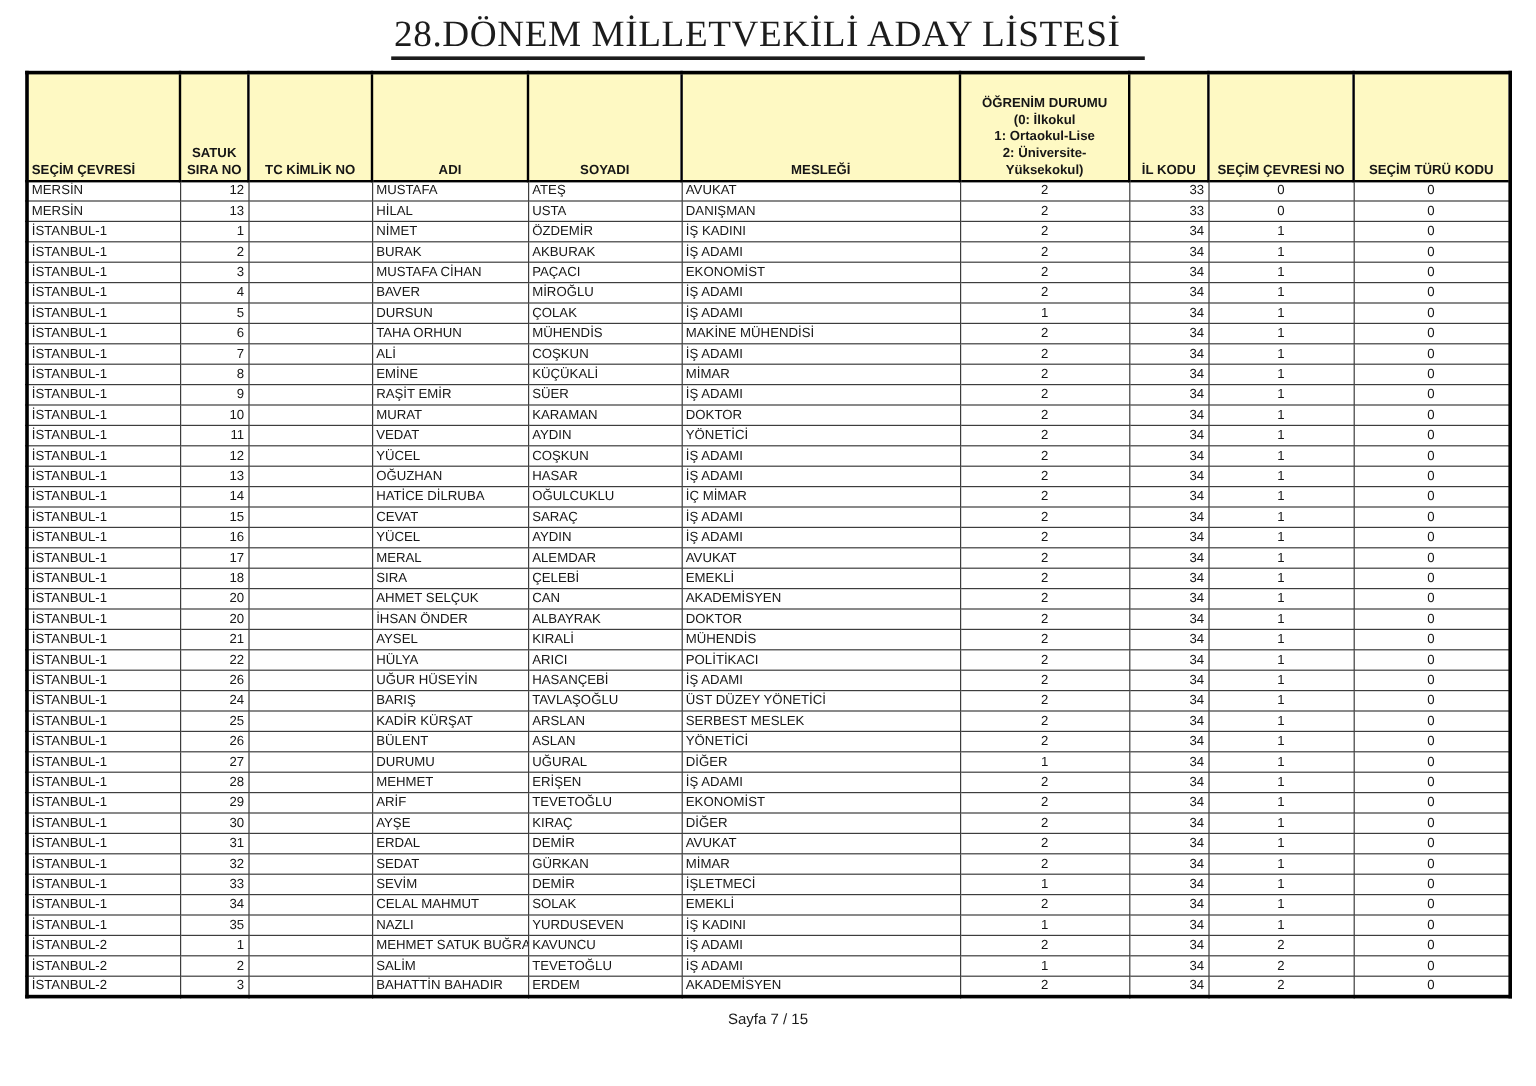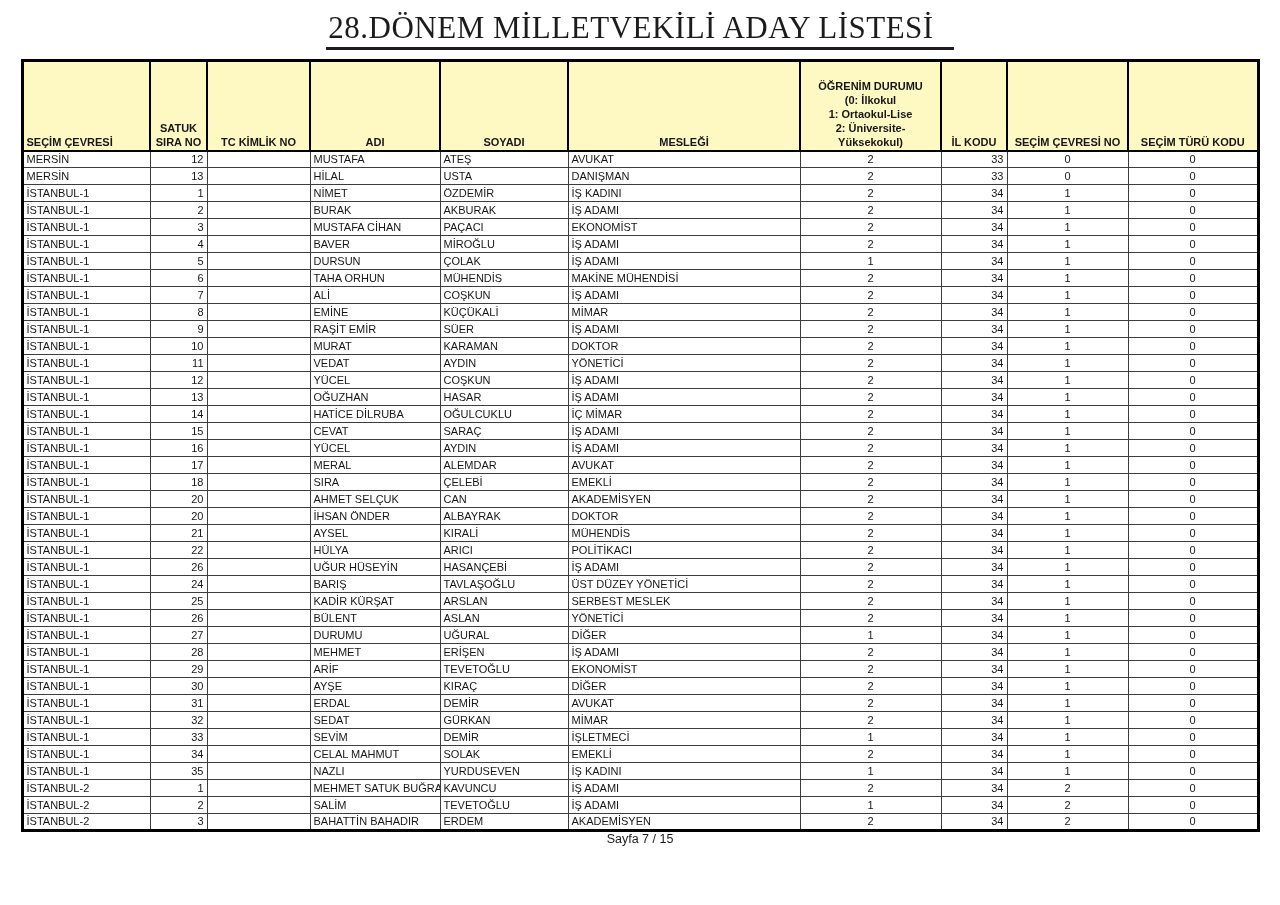--- a/index.html
+++ b/index.html
@@ -55,21 +55,21 @@
     padding: 0 3px;
     white-space: nowrap;
     overflow: hidden;
     background: #fff;
   }
   .al { text-align: left; }
   .ac { text-align: center; }
   .ar { text-align: right; }
 
   .footer {
-    margin-top: 0;
+    margin-top: 10px;
     text-align: center;
     font-size: 12.5px;
     color: #1a1a1a;
   }
 </style>
 </head>
 <body>
 
 <div class="page">
 

